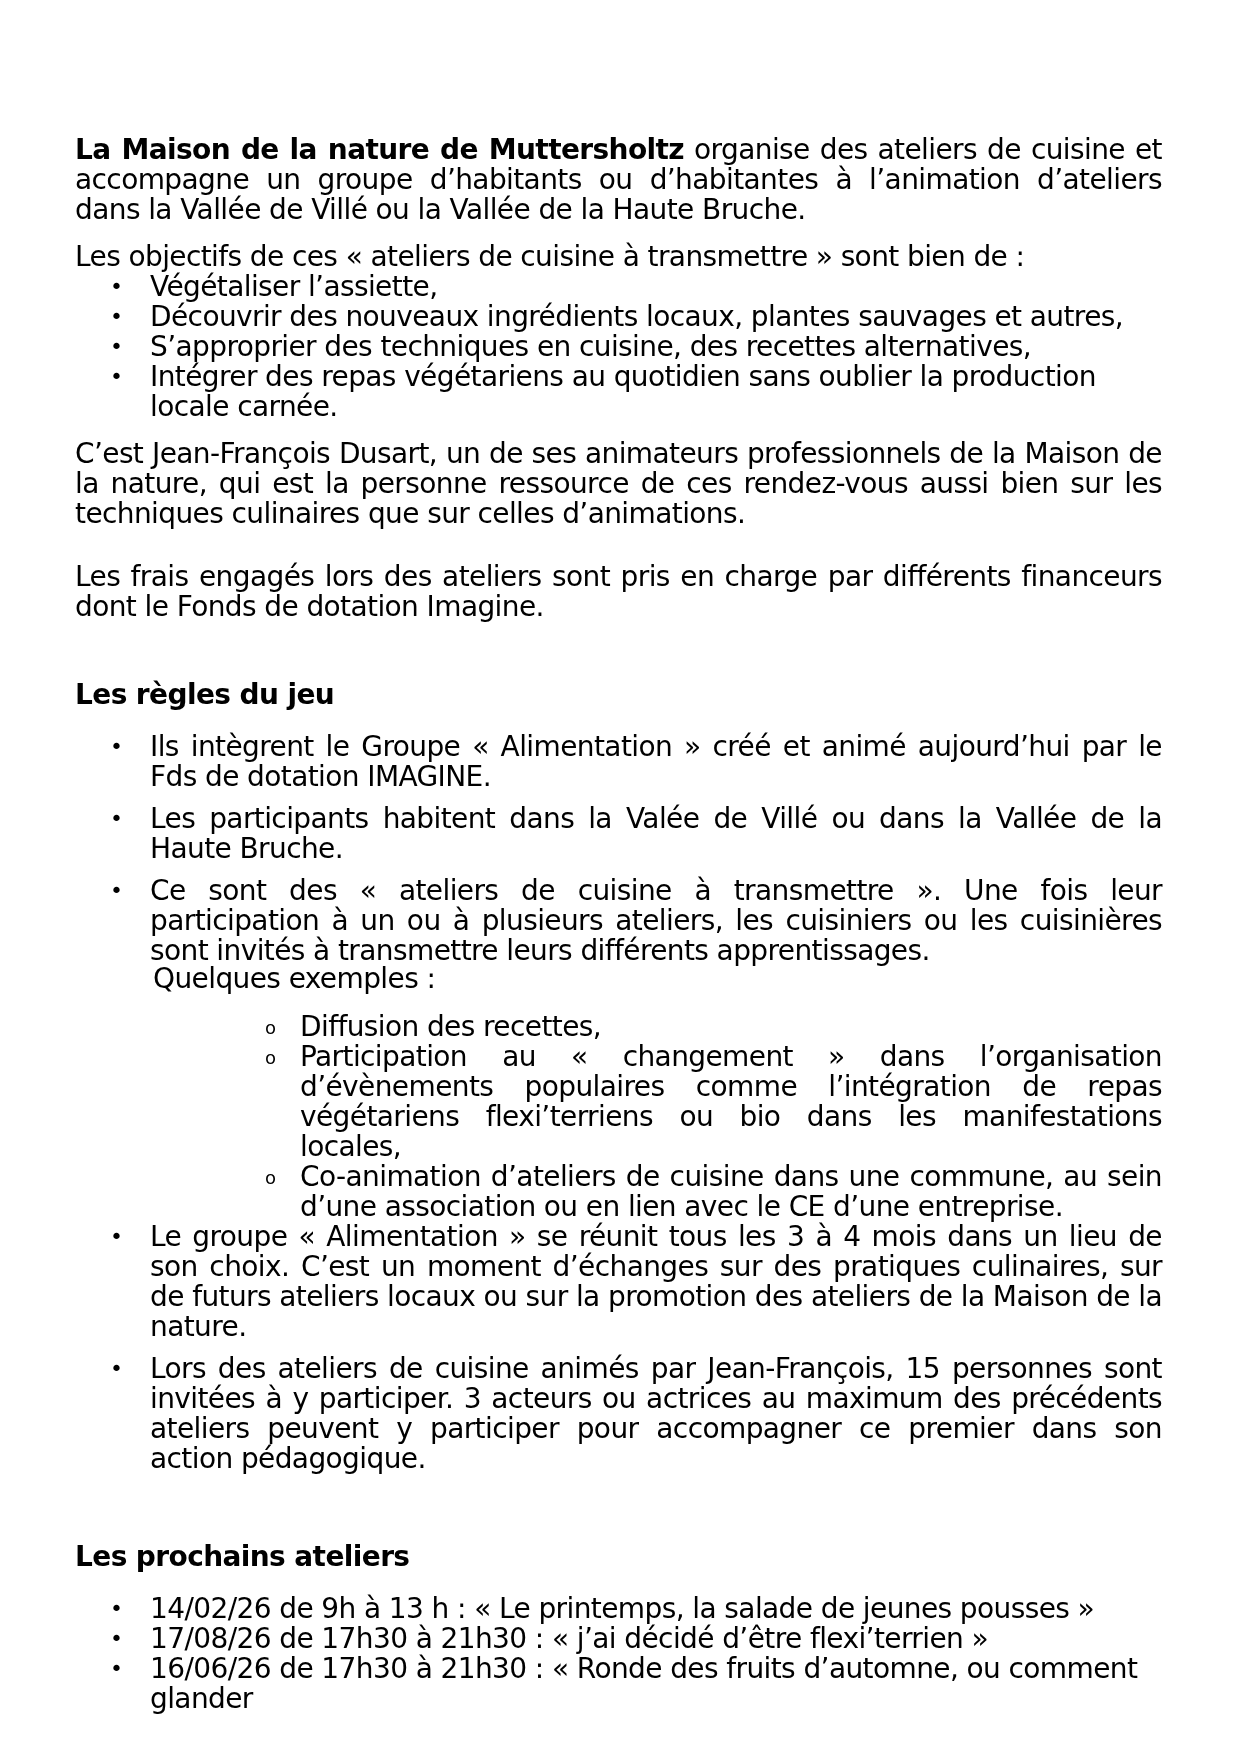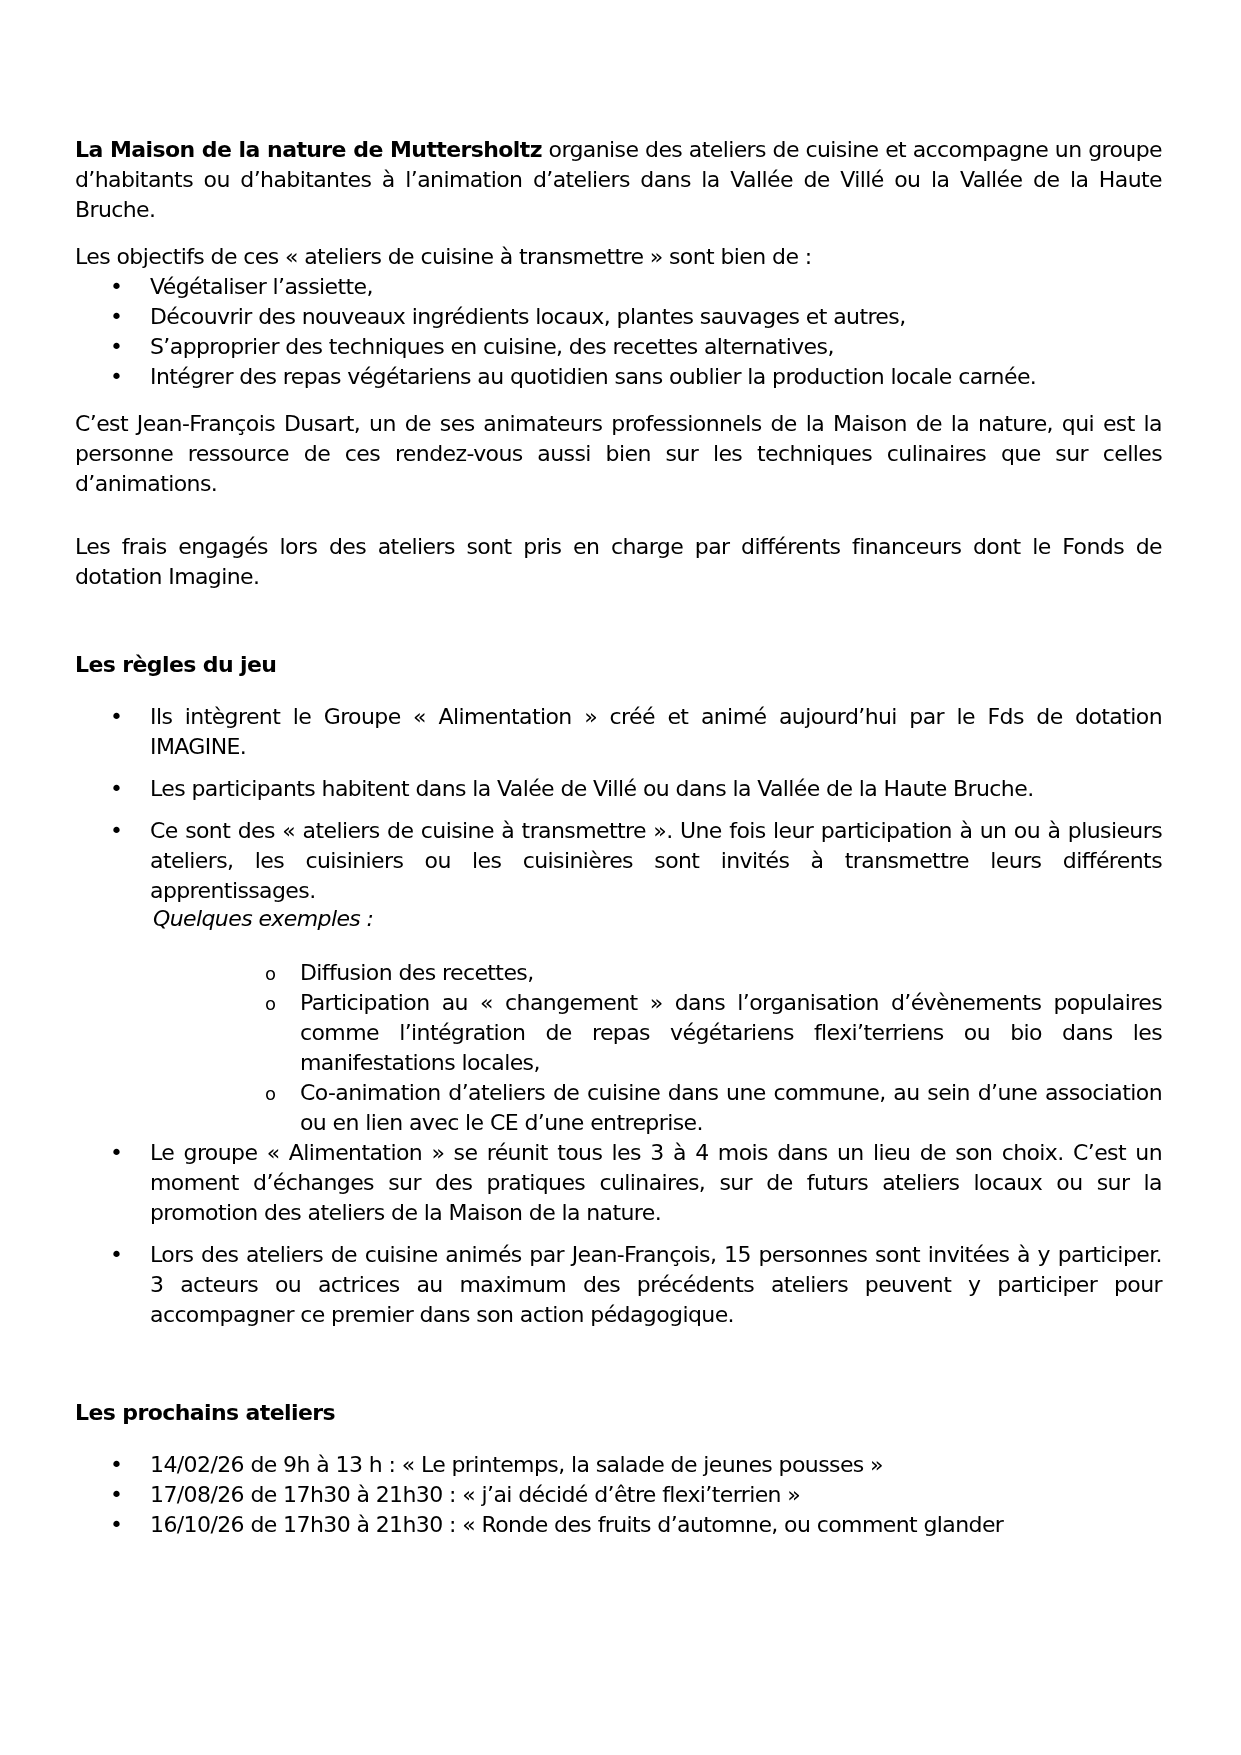--- a/index.html
+++ b/index.html
@@ -2,21 +2,21 @@
 <html><head>
 <meta charset="utf-8">
 <style>
   html, body { margin: 0; padding: 0; background: #ffffff; }
   body {
     width: 1241px; height: 1755px; position: relative; overflow: hidden;
     font-family: "DejaVu Sans", sans-serif; color: #000;
   }
   .page {
     position: absolute; left: 75px; top: 135px; width: 1087px;
-    font-size: 22px; line-height: 30px; letter-spacing: -0.6px;
+    font-size: 28px; line-height: 30px; letter-spacing: -0.6px;
   }
   p { margin: 0; text-align: justify; }
   .intro { margin-bottom: 17px; }
   .bold { font-weight: bold; }
   ul { list-style: none; margin: 0; padding: 0; }
   .bl li { position: relative; padding-left: 75px; }
   .bl li::before {
     content: "\2022"; position: absolute; left: 35px; top: 0; font-size: 22px;
   }
   .sub li { position: relative; padding-left: 225px; text-align: justify; }
@@ -45,30 +45,30 @@
   <p style="margin-bottom:33px;">C’est Jean-François Dusart, un de ses animateurs professionnels de la Maison de la nature, qui est la personne ressource de ces rendez-vous aussi bien sur les techniques culinaires que sur celles d’animations.</p>
   <p>Les frais engagés lors des ateliers sont pris en charge par différents financeurs dont le Fonds de dotation Imagine.</p>
 
   <p class="heading" style="margin-top:58px;margin-bottom:22px;">Les règles du jeu</p>
 
   <ul class="bl rules">
     <li>Ils intègrent le Groupe « Alimentation » créé et animé aujourd’hui par le Fds de dotation IMAGINE.</li>
     <li>Les participants habitent dans la Valée de Villé ou dans la Vallée de la Haute Bruche.</li>
     <li style="margin-bottom:0;">Ce sont des « ateliers de cuisine à transmettre ». Une fois leur participation à un ou à plusieurs ateliers, les cuisiniers ou les cuisinières sont invités à transmettre leurs différents apprentissages.</li>
   </ul>
-  <p class="examples-label" style="margin-bottom:24px;font-style:italic;">Quelques exemples :</p>
+  <p class="examples-label" style="margin-bottom:18px;">Quelques exemples :</p>
   <ul class="sub" style="">
     <li>Diffusion des recettes,</li>
     <li>Participation au « changement » dans l’organisation d’évènements populaires comme l’intégration de repas végétariens flexi’terriens ou bio dans les manifestations locales,</li>
     <li>Co-animation d’ateliers de cuisine dans une commune, au sein d’une association ou en lien avec le CE d’une entreprise.</li>
   </ul>
   <ul class="bl rules">
     <li>Le groupe « Alimentation » se réunit tous les 3 à 4 mois dans un lieu de son choix. C’est un moment d’échanges sur des pratiques culinaires, sur de futurs ateliers locaux ou sur la promotion des ateliers de la Maison de la nature.</li>
     <li>Lors des ateliers de cuisine animés par Jean-François, 15 personnes sont invitées à y participer. 3 acteurs ou actrices au maximum des précédents ateliers peuvent y participer pour accompagner ce premier dans son action pédagogique.</li>
   </ul>
 
   <p class="heading" style="margin-top:68px;margin-bottom:22px;">Les prochains ateliers</p>
   <ul class="bl">
     <li>14/02/26 de 9h à 13 h : « Le printemps, la salade de jeunes pousses »</li>
     <li>17/08/26 de 17h30 à 21h30 : « j’ai décidé d’être flexi’terrien »</li>
-    <li>16/10/26 de 17h30 à 21h30 : « Ronde des fruits d’automne, ou comment glander</li>
+    <li>16/06/26 de 17h30 à 21h30 : « Ronde des fruits d’automne, ou comment glander</li>
   </ul>
 </div>
 
 </body></html>

